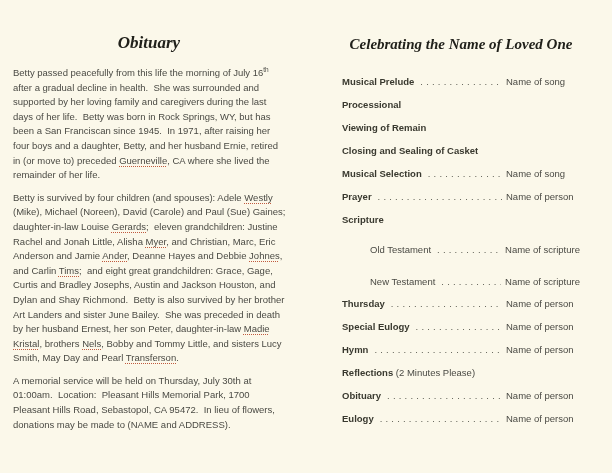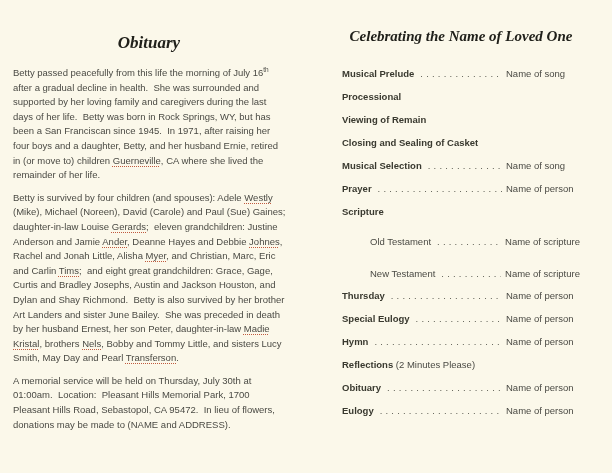--- a/index.html
+++ b/index.html
@@ -27,21 +27,21 @@
   .err{
     text-decoration:underline;
     text-decoration-style:dotted;
     text-decoration-color:#c05a3e;
     text-decoration-thickness:1px;
     text-underline-offset:2px;
   }
   .sup{font-size:6.5px;vertical-align:super;line-height:0;}
 
   
-  .right-page{position:absolute;left:342px;top:28px;width:238px;}
+  .right-page{position:absolute;left:342px;top:36px;width:238px;}
   .right-page .page-title{font-size:15px;margin:0 0 22px 0;}
   .prow{
     display:flex;align-items:flex-start;
     font-size:9.5px;line-height:13px;
     color:#4a4a44;margin-bottom:10px;
   }
   .prow.group-head{margin-bottom:17px;}
   .prow.sub{padding-left:28px;margin-bottom:19px;}
   .prow.sub.group-end{margin-bottom:9px;}
   .plabel{font-weight:bold;color:#39392f;white-space:nowrap;}
@@ -62,29 +62,29 @@
   <div class="left-page">
     <div class="page-title">Obituary</div>
     <div>
         <div class="para">
           <div class="tline"><span>Betty passed peacefully from this life the morning of July 16</span><span class="sup">th</span></div>
           <div class="tline"><span>after a gradual decline in health.  She was surrounded and</span></div>
           <div class="tline"><span>supported by her loving family and caregivers during the last</span></div>
           <div class="tline"><span>days of her life.  Betty was born in Rock Springs, WY, but has</span></div>
           <div class="tline"><span>been a San Franciscan since 1945.  In 1971, after raising her</span></div>
           <div class="tline"><span>four boys and a daughter, Betty, and her husband Ernie, retired</span></div>
-          <div class="tline"><span>in (or move to) children </span><span class="err">Guerneville</span><span>, CA where she lived the</span></div>
+          <div class="tline"><span>in (or move to) preceded </span><span class="err">Guerneville</span><span>, CA where she lived the</span></div>
           <div class="tline"><span>remainder of her life.</span></div>
         </div>
         <div class="para">
           <div class="tline"><span>Betty is survived by four children (and spouses): Adele </span><span class="err">Westly</span></div>
           <div class="tline"><span>(Mike), Michael (Noreen), David (Carole) and Paul (Sue) Gaines;</span></div>
           <div class="tline"><span>daughter-in-law Louise </span><span class="err">Gerards</span><span>;  eleven grandchildren: Justine</span></div>
+          <div class="tline"><span>Rachel and Jonah Little, Alisha </span><span class="err">Myer</span><span>, and Christian, Marc, Eric</span></div>
           <div class="tline"><span>Anderson and Jamie </span><span class="err">Ander</span><span>, Deanne Hayes and Debbie </span><span class="err">Johnes</span><span>,</span></div>
-          <div class="tline"><span>Rachel and Jonah Little, Alisha </span><span class="err">Myer</span><span>, and Christian, Marc, Eric</span></div>
           <div class="tline"><span>and Carlin </span><span class="err">Tims</span><span>;  and eight great grandchildren: Grace, Gage,</span></div>
           <div class="tline"><span>Curtis and Bradley Josephs, Austin and Jackson Houston, and</span></div>
           <div class="tline"><span>Dylan and Shay Richmond.  Betty is also survived by her brother</span></div>
           <div class="tline"><span>Art Landers and sister June Bailey.  She was preceded in death</span></div>
           <div class="tline"><span>by her husband Ernest, her son Peter, daughter-in-law </span><span class="err">Madie</span></div>
           <div class="tline"><span class="err">Kristal</span><span>, brothers </span><span class="err">Nels</span><span>, Bobby and Tommy Little, and sisters Lucy</span></div>
           <div class="tline"><span>Smith, May Day and Pearl </span><span class="err">Transferson</span><span>.</span></div>
         </div>
         <div class="para">
           <div class="tline"><span>A memorial service will be held on Thursday, July 30th at</span></div>

